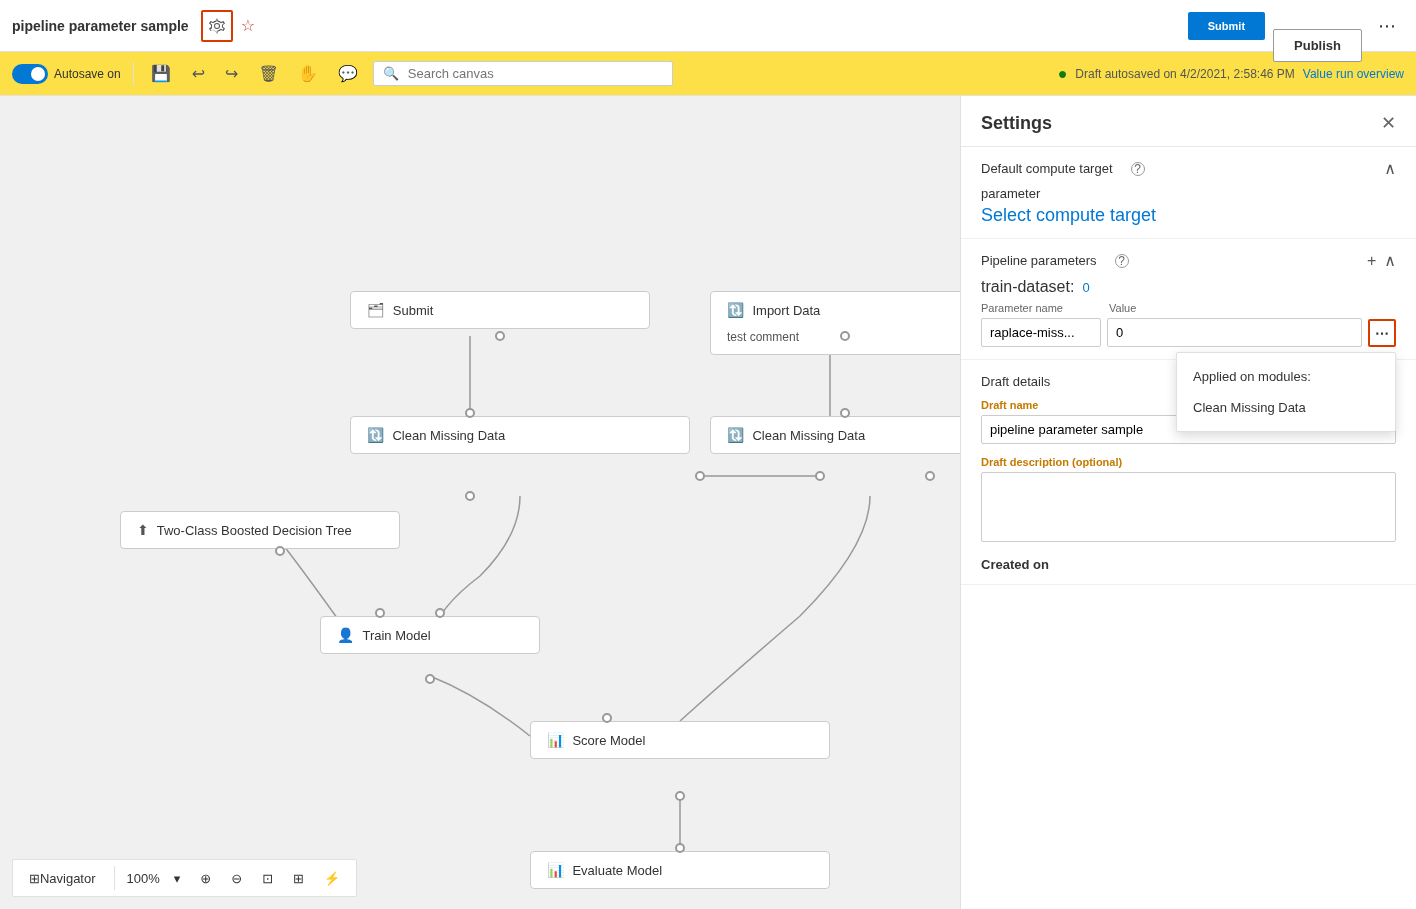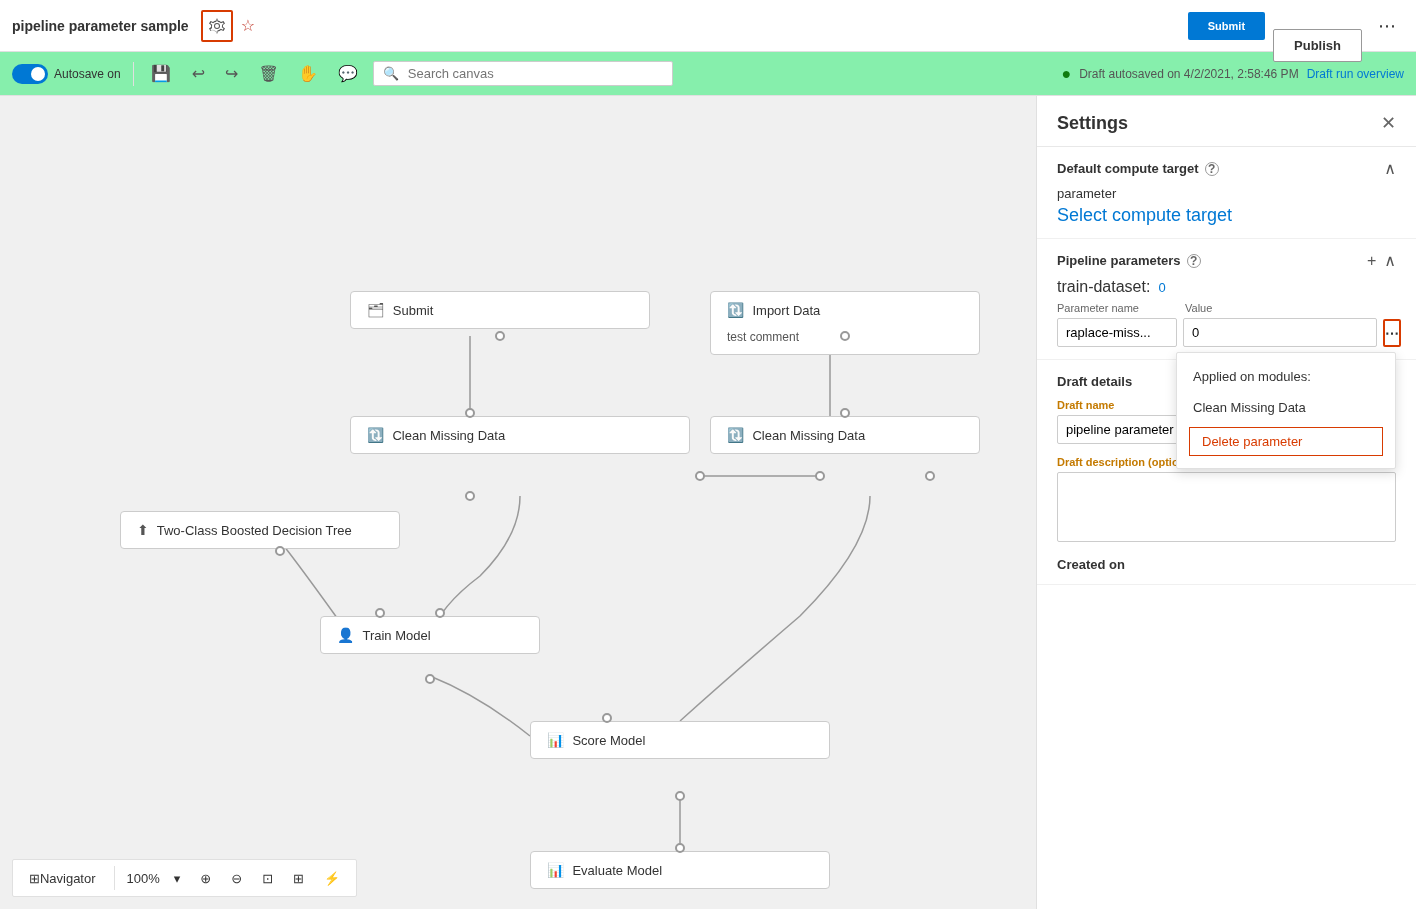--- a/index.html
+++ b/index.html
@@ -48,21 +48,21 @@
       margin-top: 40px;
     }
     .more-btn {
       background: none; border: none; cursor: pointer;
       font-size: 18px; color: #333; padding: 4px 8px;
     }
 
     
     .toolbar {
       height: 44px;
-      background: #86efac;
+      background: #fde047;
       border-bottom: 1px solid #e0e0e0;
       display: flex;
       align-items: center;
       padding: 0 12px;
       gap: 8px;
     }
     .autosave-toggle {
       display: flex; align-items: center; gap: 6px;
     }
     .toggle-switch {
@@ -135,21 +135,21 @@
     .conn-dot {
       position: absolute;
       width: 10px; height: 10px;
       background: #fff; border: 2px solid #999;
       border-radius: 50%;
       transform: translate(-50%, -50%);
     }
 
     
     .settings-panel {
-      width: 380px;
+      width: 456px;
       background: #fff;
       border-left: 1px solid #e0e0e0;
       display: flex;
       flex-direction: column;
       overflow-y: auto;
       position: relative;
     }
     .settings-header {
       display: flex; align-items: center; justify-content: space-between;
       padding: 16px 20px 12px;
@@ -162,22 +162,22 @@
     }
     .settings-section {
       padding: 12px 20px;
       border-bottom: 1px solid #f0f0f0;
     }
     .section-header {
       display: flex; align-items: center; justify-content: space-between;
       margin-bottom: 8px;
     }
     .section-title {
-      font-size: 13px; font-weight: 700; color: #333;
-      display: flex; align-items: center; gap: 6px;
+      font-size: 13px; font-weight: 400; color: #333;
+      display: flex; align-items: center; gap: 18px;
     }
     .section-actions { display: flex; gap: 8px; }
     .section-action-btn {
       background: none; border: none; cursor: pointer;
       font-size: 16px; color: #555;
     }
     .compute-value { font-size: 13px; color: #333; margin-bottom: 4px; }
     .select-compute-link { font-size: 18px; color: #0078d4; cursor: pointer; }
     .param-row {
       display: flex; align-items: center; gap: 8px;
@@ -303,21 +303,21 @@
   <button class="toolbar-icon-btn" title="Delete">🗑</button>
   <button class="toolbar-icon-btn" title="Pan">✋</button>
   <button class="toolbar-icon-btn" title="Comment">💬</button>
   <div class="search-box">
     <span>🔍</span>
     <input type="text" placeholder="Search canvas" style="">
   </div>
   <div class="status-area">
     <span class="status-dot">●</span>
     <span class="status-text">Draft autosaved on 4/2/2021, 2:58:46 PM</span>
-    <a class="view-run-link">Draft run overview</a>
+    <a class="view-run-link">Value run overview</a>
   </div>
 </div>
 
 <div class="main-layout">
 
   <div class="canvas">
     <svg class="canvas-svg">
 
       <path d="M470,240 Q470,260 470,280 Q470,310 470,320" stroke="#999" stroke-width="1.5" fill="none" marker-end="url(#arrow)"></path>
 
@@ -448,21 +448,20 @@
         <span class="param-label">Value</span>
       </div>
       <div class="param-inputs">
         <input type="text" class="param-name-input" value="raplace-miss..." style="">
         <input type="text" class="param-value-input" value="0" style="">
         <button class="param-more-btn">⋯</button>
 
         <div class="param-dropdown">
           <div class="dropdown-item">Applied on modules:</div>
           <div class="dropdown-item">Clean Missing Data</div>
-          <div class="dropdown-item delete">Delete parameter</div>
         </div>
       </div>
     </div>
 
     <div class="settings-section">
       <div class="section-header">
         <div class="section-title">
           <span>Draft details</span>
         </div>
         <button class="section-action-btn">∧</button>

